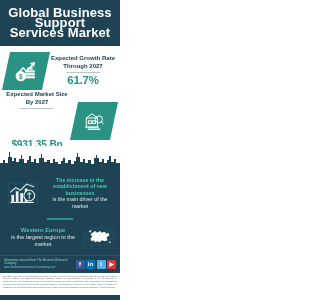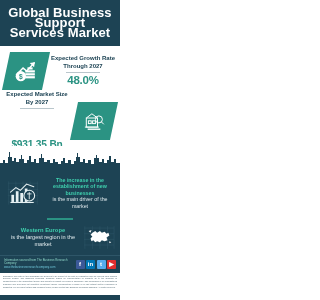--- a/index.html
+++ b/index.html
@@ -262,21 +262,21 @@
             <rect x="19" y="26" width="13" height="3" fill="#ffffff"></rect>
             <rect x="22" y="14" width="7" height="3" fill="#ffffff"></rect>
             <circle cx="13" cy="26" r="7" fill="#ffffff"></circle>
             <text x="13" y="29.5" font-size="9" font-family="Liberation Sans, sans-serif" font-weight="bold" fill="#2b9383" text-anchor="middle">$</text>
           </svg>
         </div>
       </div>
       <div class="stat-text">
         <div class="stat-label">Expected Growth Rate Through 2027</div>
         <div class="stat-rule"></div>
-        <div class="stat-value">48.0%</div>
+        <div class="stat-value">61.7%</div>
       </div>
     </div>
 
     <div class="stat-row reverse">
       <div class="badge">
         <div class="badge-inner">
           <svg viewBox="0 0 40 38" width="28" height="27">
             <g stroke="#ffffff" stroke-width="1.4" fill="none">
               <rect x="9" y="14" width="16" height="13"></rect>
               <path d="M9 14 L17 8 L25 14"></path>

